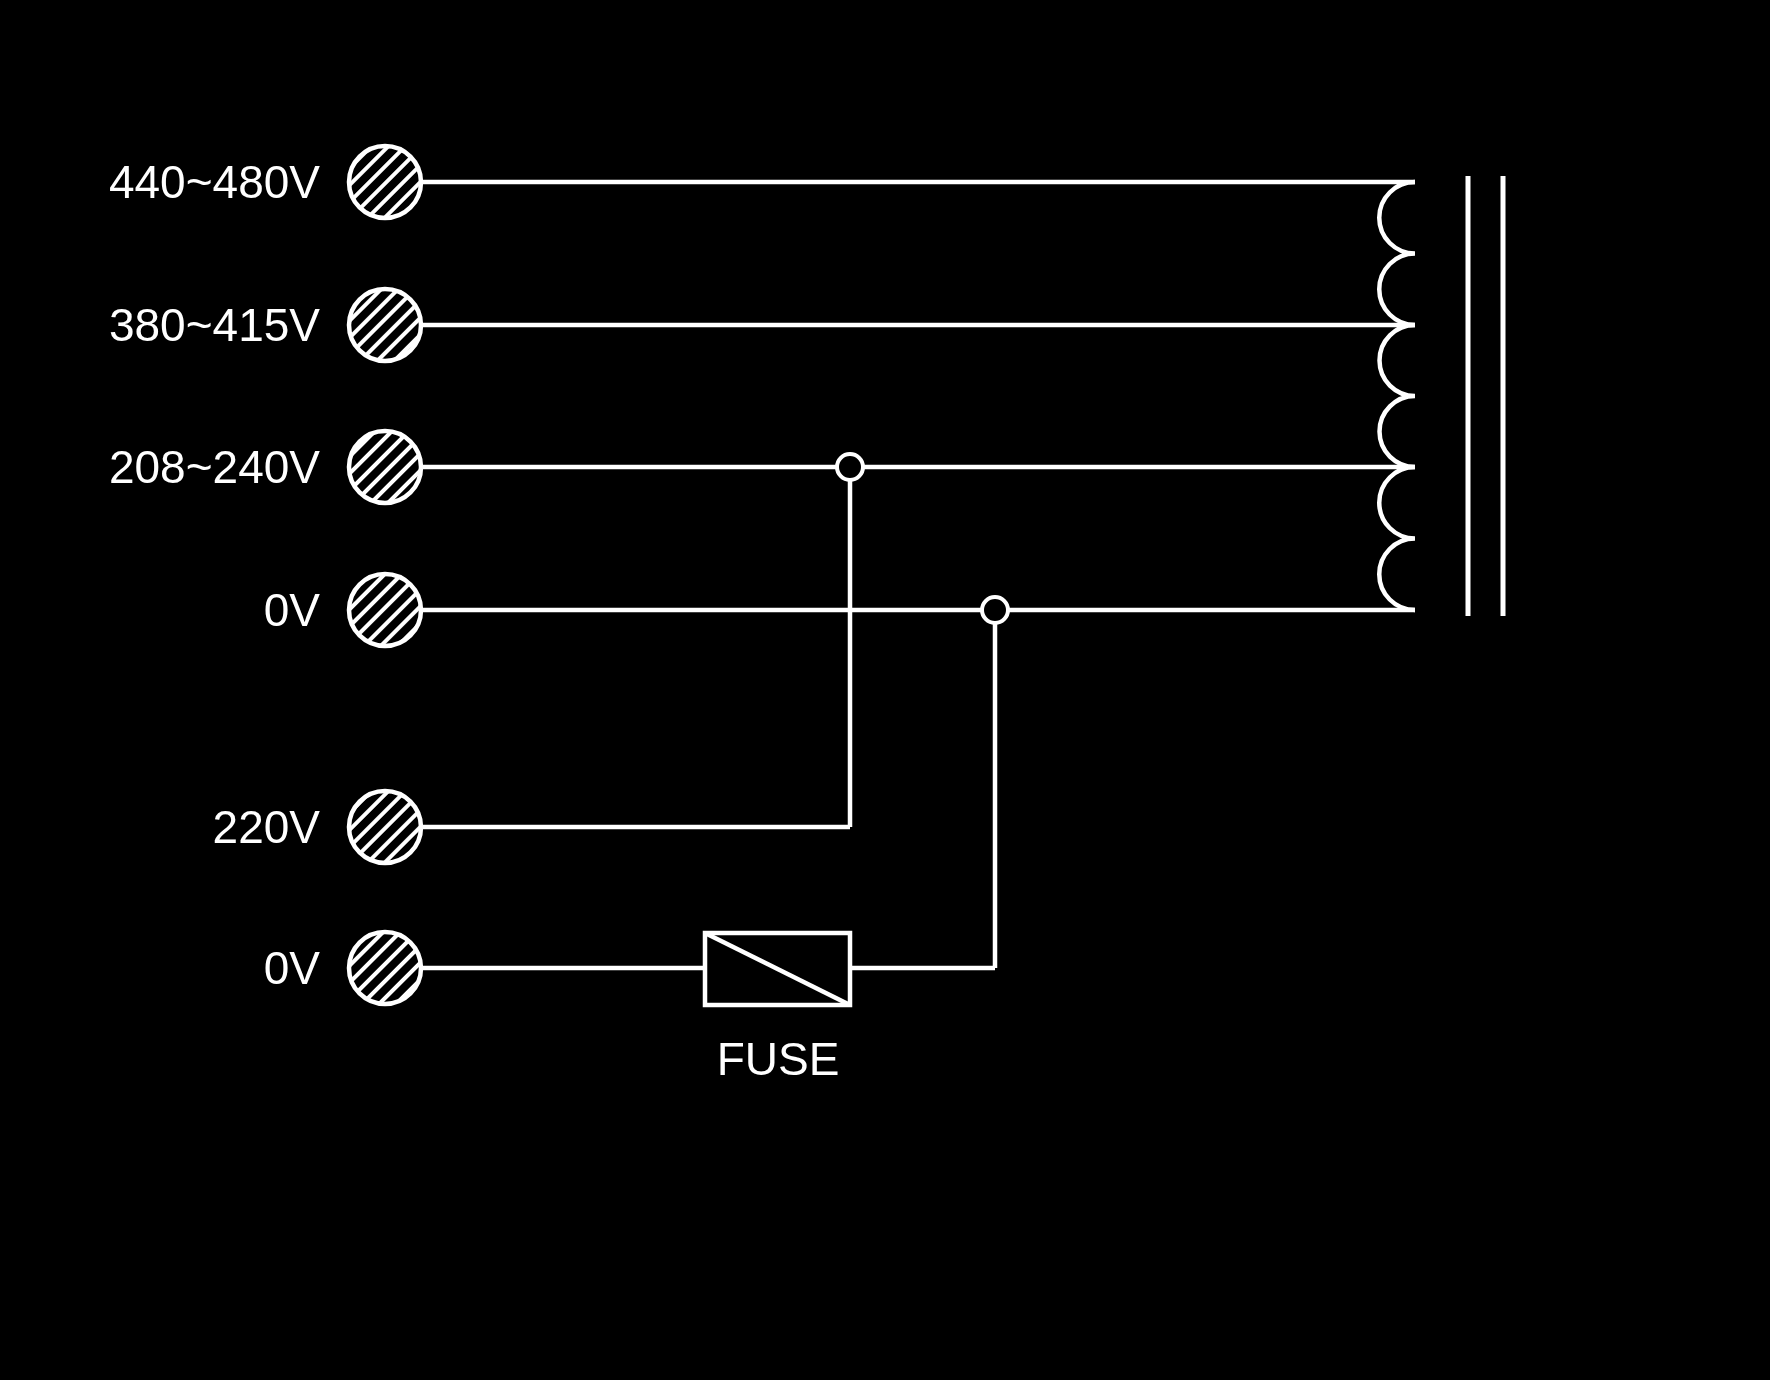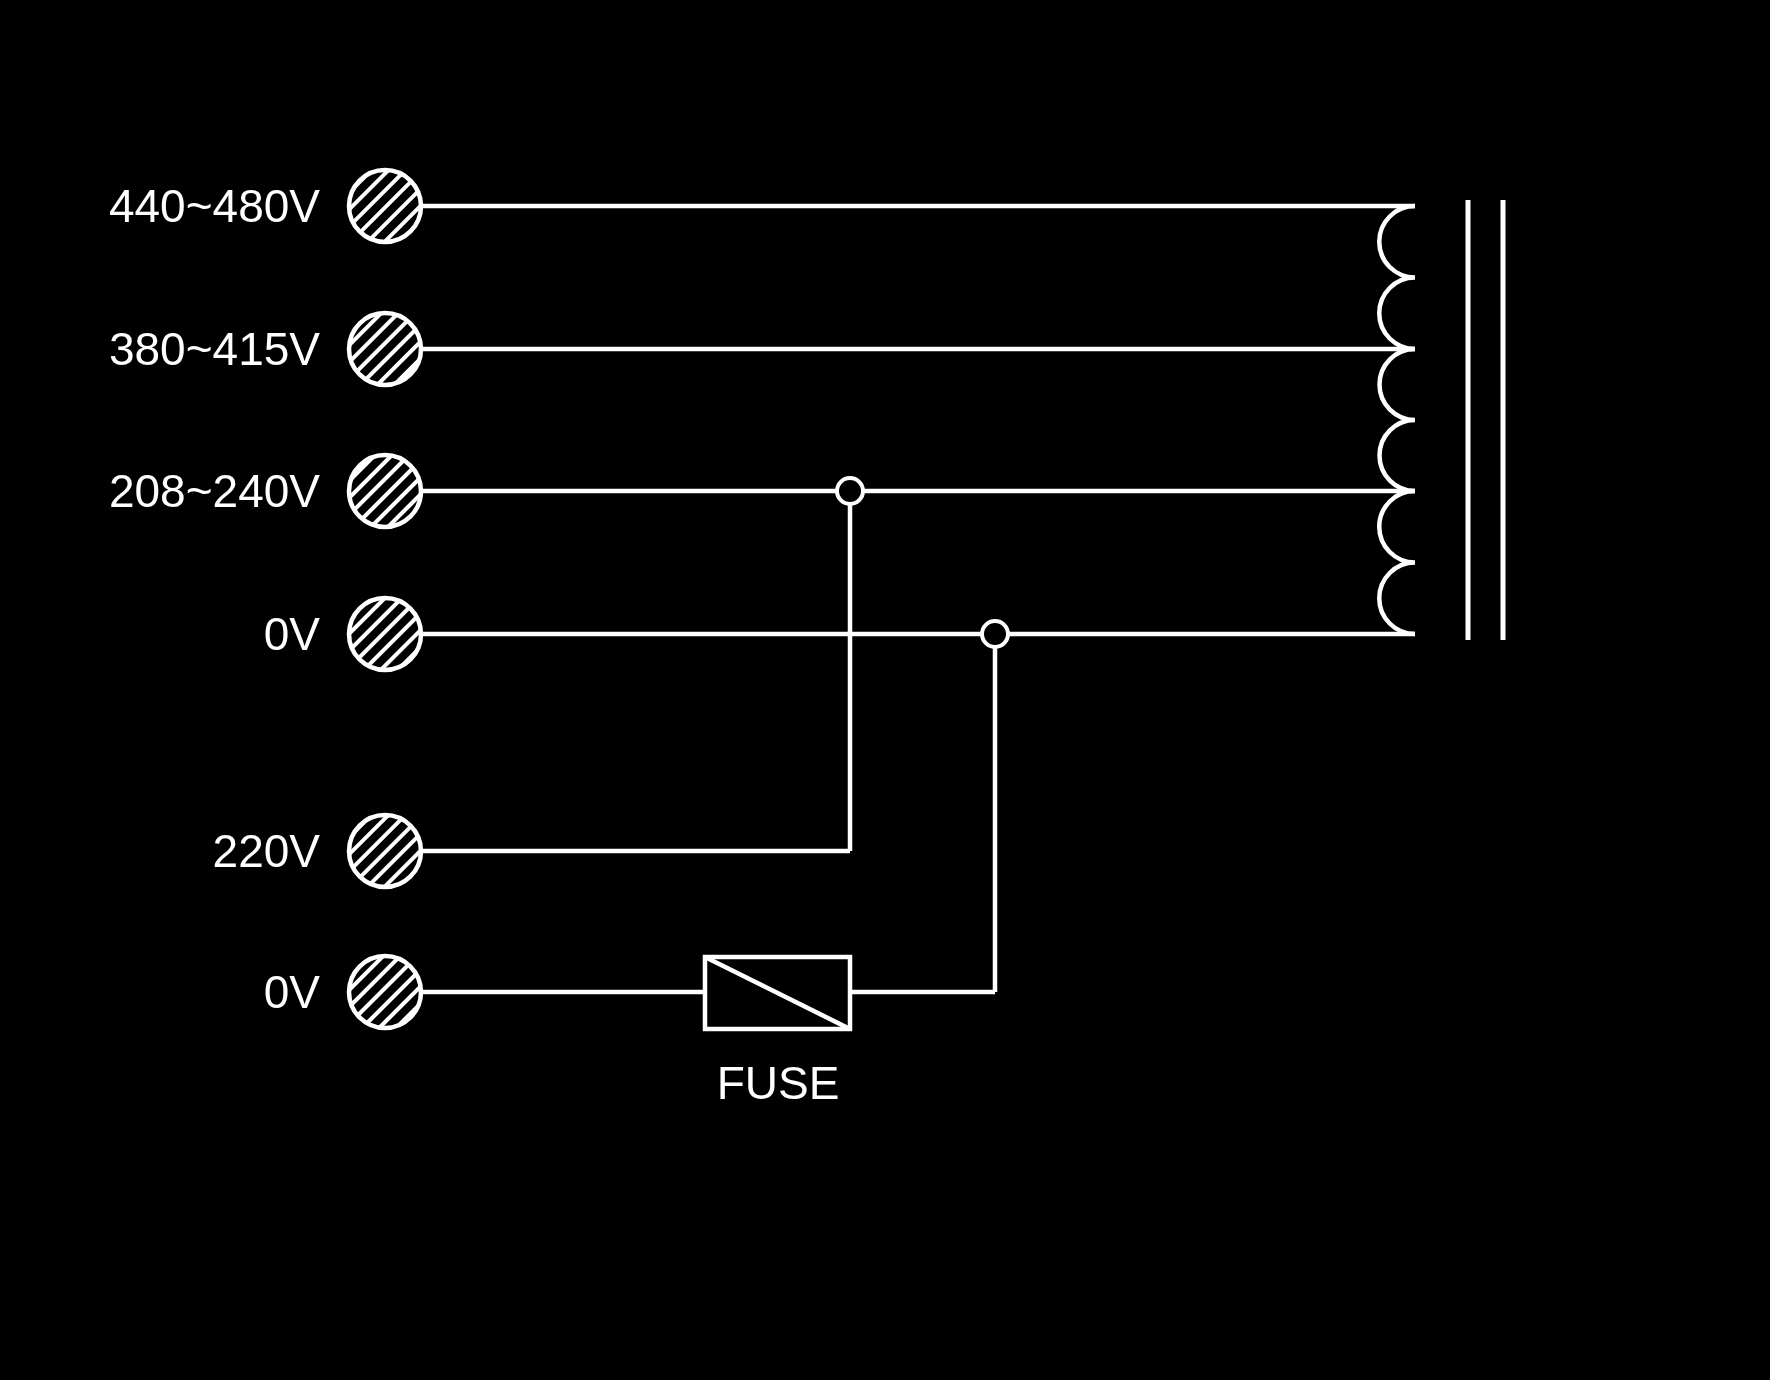--- a/index.html
+++ b/index.html
@@ -8,21 +8,20 @@
     background: #000000;
     width: 1770px;
     height: 1380px;
     overflow: hidden;
   }
   .diagram-stage {
     position: relative;
     width: 1770px;
     height: 1164px;
     background: #000000;
-    margin-top: 24px;
   }
   svg {
     display: block;
   }
   .wire {
     stroke: #ffffff;
     stroke-width: 4.5;
     fill: none;
   }
   .core {

